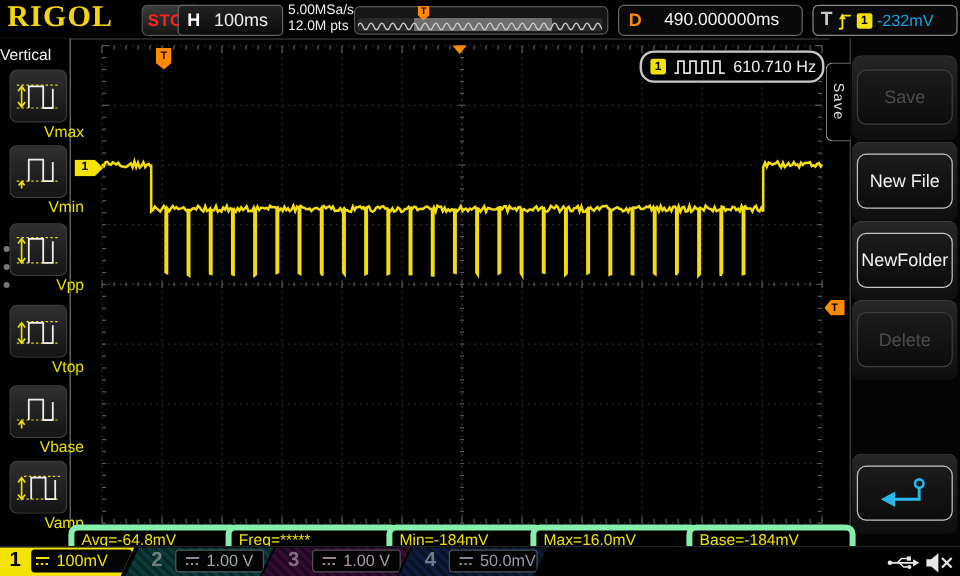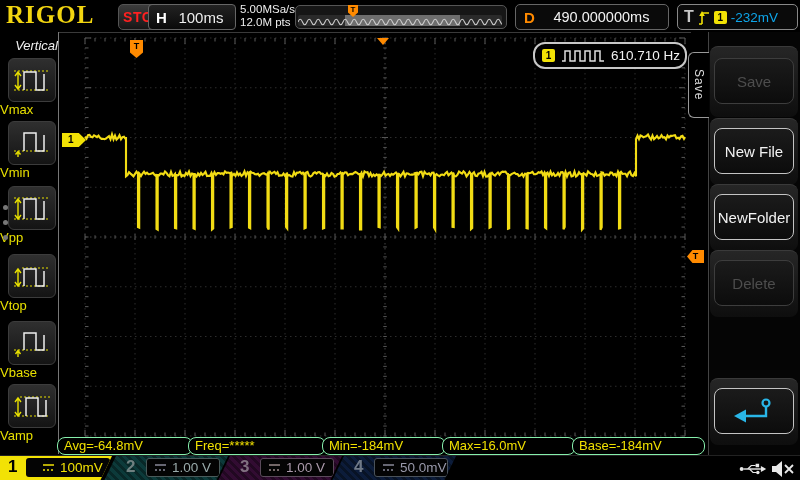--- a/index.html
+++ b/index.html
@@ -24,24 +24,24 @@
   .dbox{position:absolute;left:515px;top:4px;width:152px;height:24px;border-radius:5px;border:1px solid #666;background:#0a0a0a;display:flex;align-items:center;}
   .dbox .d{color:#ff8a00;font-weight:bold;font-size:15px;margin-left:8px;}
   .dbox .dv{flex:1;text-align:center;color:#f2f2f2;font-size:14.5px;}
   .tbox{position:absolute;left:677px;top:4px;width:119px;height:24px;border-radius:5px;border:1px solid #888;background:#0a0a0a;display:flex;align-items:center;gap:4px;}
   .tbox .t{color:#c8c8c8;font-weight:bold;font-size:16px;margin-left:6px;}
   .badge1{width:13px;height:13px;border-radius:2px;background:#f2e205;color:#000;font-weight:bold;font-size:10px;
           display:flex;align-items:center;justify-content:center;}
   .tbox .lv{color:#0ea5e9;font-size:13.5px;}
   
   .leftbar{position:absolute;left:0;top:32px;width:58px;height:422px;background:#000;border-right:1px solid #777;}
-  .lm-title{position:absolute;left:0;top:6px;width:58px;text-align:right;font-size:13px;color:#f0f0f0;font-style:italic;}
+  .lm-title{position:absolute;left:0;top:6px;width:58px;text-align:left;font-size:13px;color:#f0f0f0;}
   .lm-item{position:absolute;left:8px;width:46px;height:42px;border-radius:6px;background:linear-gradient(#2f2f2f,#141414);
            border:1px solid #3c3c3c;display:flex;align-items:center;justify-content:center;}
-  .lm-label{position:absolute;left:0;width:58px;text-align:left;font-size:13px;color:#e8e000;}
+  .lm-label{position:absolute;left:12px;width:58px;text-align:right;font-size:13px;color:#e8e000;}
   .pgdot{position:absolute;left:3px;width:5px;height:5px;border-radius:50%;background:#777;}
   
   svg.layer{position:absolute;left:0;top:0;pointer-events:none;}
   .freq-badge{position:absolute;left:533px;top:42px;width:150px;height:23px;border-radius:12px;border:2px solid #c8c8c8;
               background:#000;display:flex;align-items:center;gap:6px;}
   .freq-badge .badge1{margin-left:7px;}
   .freq-badge .fv{color:#f2f2f2;font-size:13.5px;}
   .trig-flag{position:absolute;left:130px;top:40px;width:13px;height:18px;}
   .trig-flag .fb{position:absolute;left:0;top:0;width:13px;height:18px;background:#ff8a00;clip-path:polygon(0 0,100% 0,100% 70%,50% 100%,0 70%);
                  color:#000;font-size:9px;font-weight:bold;text-align:center;line-height:13px;}
@@ -54,21 +54,21 @@
   .rightpanel{position:absolute;left:708px;top:32px;width:92px;height:423px;background:#050505;border-left:1px solid #444;}
   .save-tab{position:absolute;left:688px;top:52px;width:20px;height:64px;border:1px solid #999;border-right:none;border-radius:6px 0 0 6px;
             background:#000;display:flex;align-items:center;justify-content:center;}
   .save-tab span{writing-mode:vertical-rl;font-size:12px;color:#ddd;letter-spacing:1px;}
   .menu-slot{position:absolute;left:710px;width:88px;border-radius:8px;background:linear-gradient(#262626,#0e0e0e);border-top:1px solid #3a3a3a;}
   .menu-btn{position:absolute;left:714px;width:80px;height:46px;border-radius:8px;background:linear-gradient(#1b1b1b,#0c0c0c);
             display:flex;align-items:center;justify-content:center;font-size:15px;box-sizing:border-box;}
   .menu-btn.en{border:1.5px solid #c4c4c4;color:#f2f2f2;}
   .menu-btn.dis{border:1.5px solid #3d3d3d;color:#4d4d4d;}
   
-  .meas{position:absolute;top:437px;height:16px;border:1px solid #86efac;border-radius:8px;background:#000;
+  .meas{position:absolute;top:437px;height:16px;border:5px solid #86efac;border-radius:8px;background:#000;
         font-size:13px;color:#f0e000;padding-left:6px;line-height:15px;white-space:nowrap;overflow:hidden;}
   
   .chbar{position:absolute;left:0;top:455px;width:800px;height:25px;background:#000;border-top:1px solid #222;}
   .ch{position:absolute;top:0;height:25px;}
   .ch .num{position:absolute;top:1px;font-size:17px;font-weight:bold;}
   .ch .ibox{position:absolute;top:2px;height:19px;border-radius:3px;background:#040404;display:flex;align-items:center;gap:5px;box-sizing:border-box;}
   .ch .sc{font-size:13.5px;}
   .cpl{display:inline-block;}
 </style>
 </head>
@@ -551,21 +551,21 @@
   <div class="meas" style="left:57px;width:128px">Avg=-64.8mV</div>
   <div class="meas" style="left:188px;width:130px">Freq=*****</div>
   <div class="meas" style="left:322px;width:116px">Min=-184mV</div>
   <div class="meas" style="left:442px;width:126px">Max=16.0mV</div>
   <div class="meas" style="left:572px;width:125px">Base=-184mV</div>
 
   <div class="chbar">
 
     <div class="ch" style="left:0;width:112px;background:#f2e205;clip-path:polygon(0 0,112px 0,100px 100%,0 100%)">
       <span class="num" style="left:8px;color:#000">1</span>
-      <div class="ibox" style="left:26px;width:84px;padding-left:16px">
+      <div class="ibox" style="left:26px;width:84px;padding-left:3px">
         <svg class="cpl" width="13" height="9" viewBox="0 0 13 9">
           <line x1="1" y1="2" x2="12" y2="2" stroke="#f2e205" stroke-width="1.5"></line>
           <line x1="1" y1="7" x2="12" y2="7" stroke="#f2e205" stroke-width="1.5" stroke-dasharray="2,2"></line>
         </svg>
         <span class="sc" style="color:#f2e205">100mV</span>
       </div>
     </div>
 
     <div class="ch" style="left:104px;width:124px;background:repeating-linear-gradient(45deg,#0c3a3a 0 3px,#082727 3px 6px);clip-path:polygon(12px 0,124px 0,112px 100%,0 100%)">
       <span class="num" style="left:22px;color:#6f8080">2</span>

